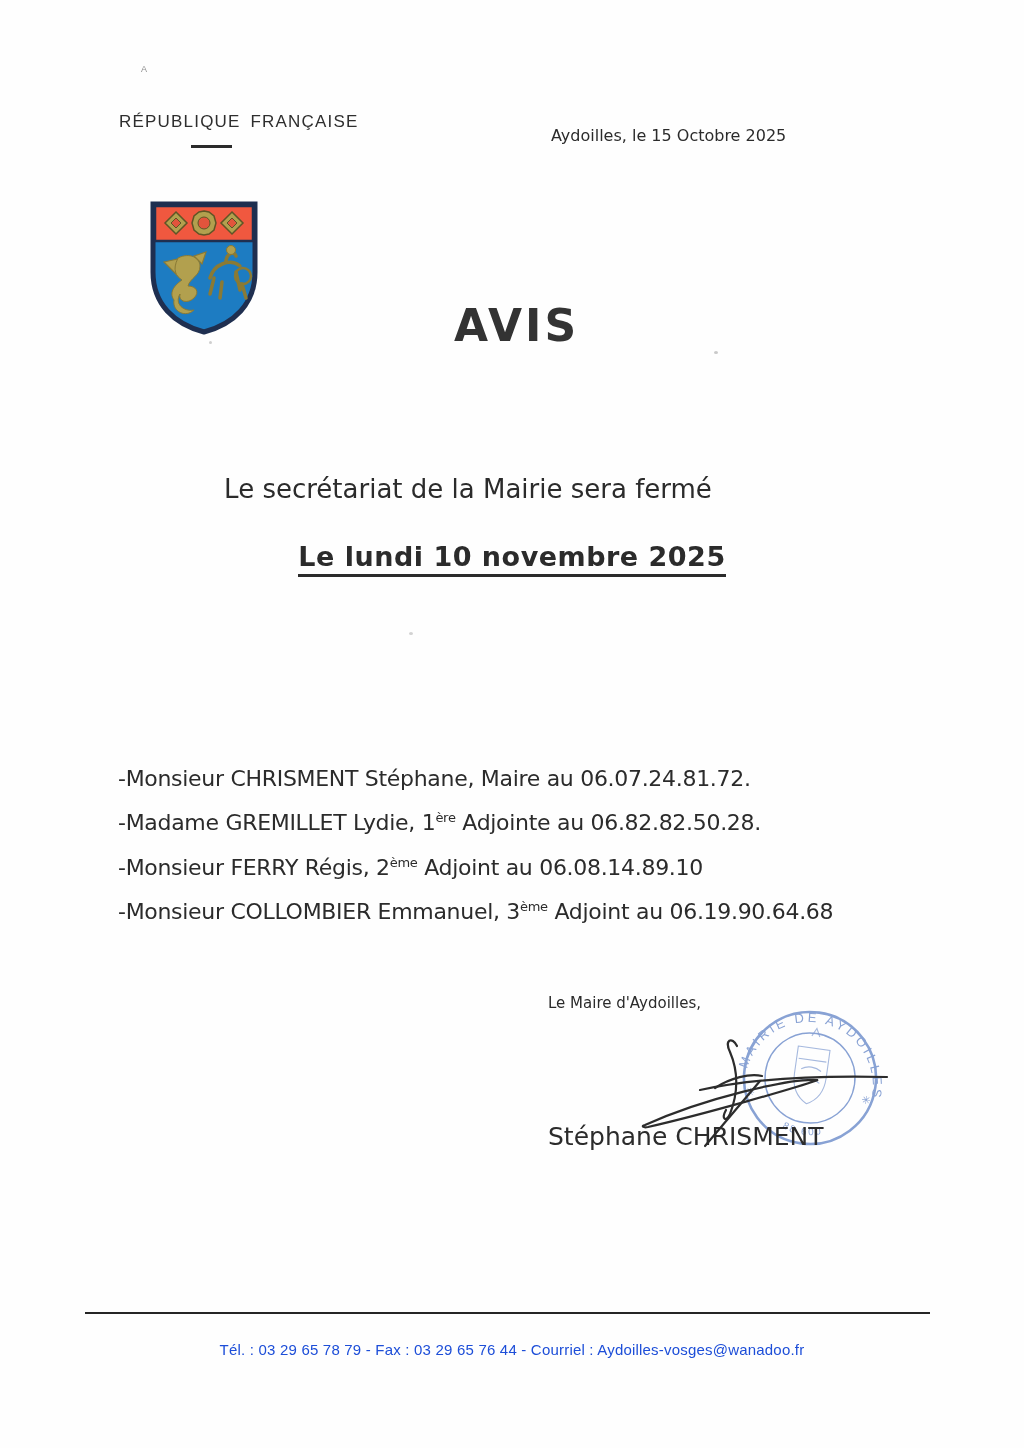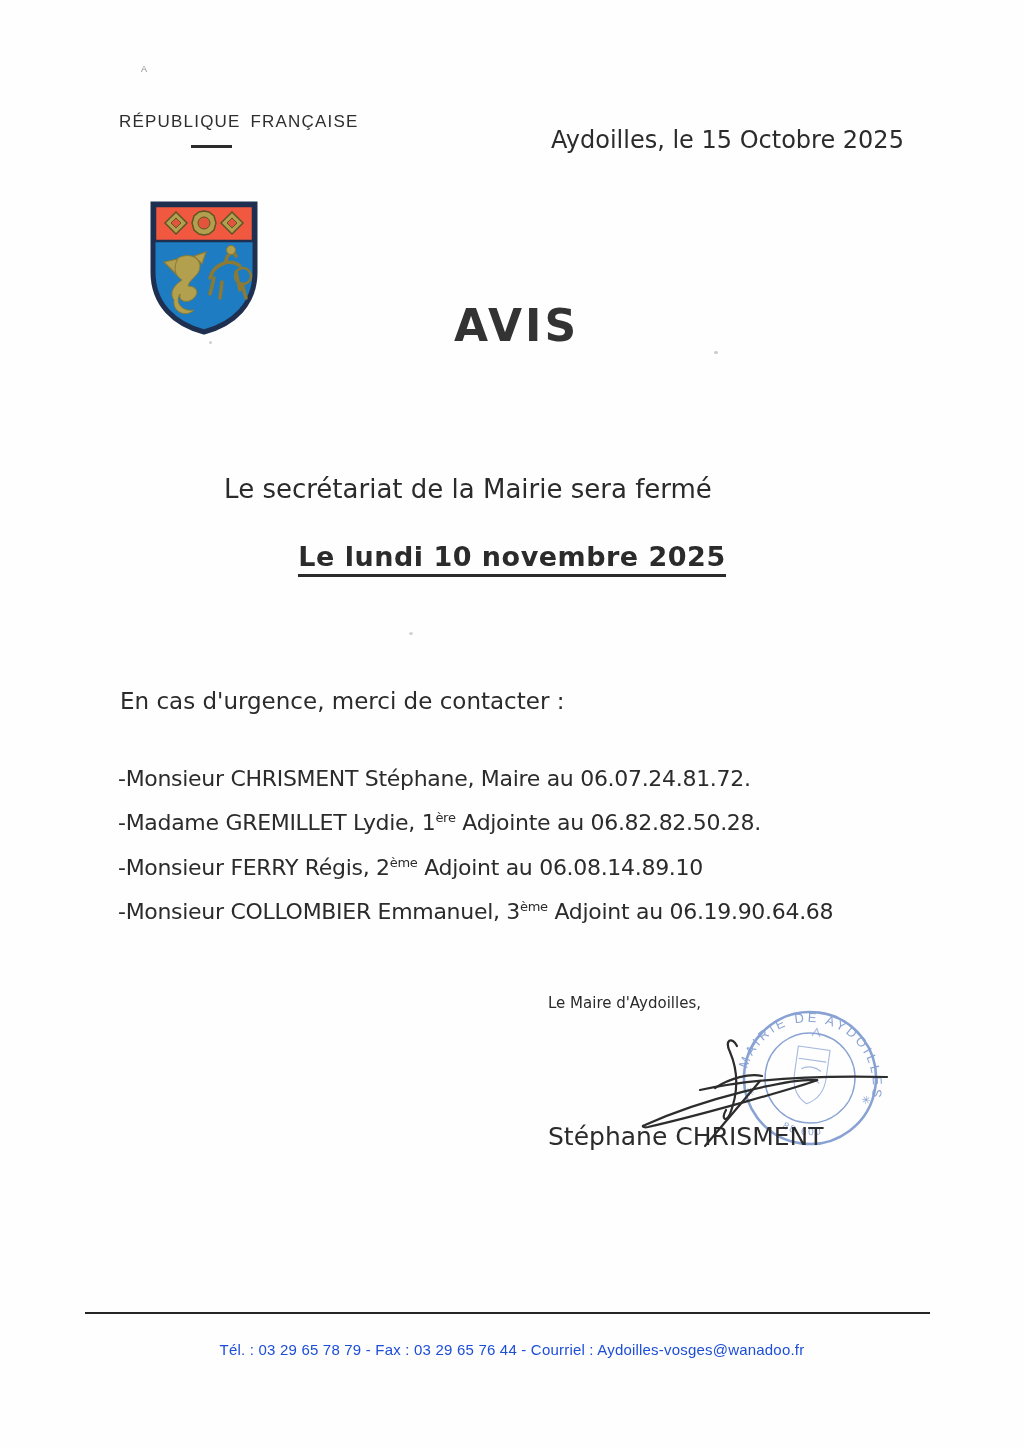--- a/index.html
+++ b/index.html
@@ -31,21 +31,21 @@
   }
   .mairie-label {
     position:absolute; left:88px; top:158px;
     font-size:24px; font-weight:bold; letter-spacing:0.5px; color:#2a2a2a;
     word-spacing:5px;
   }
   .coat { position:absolute; left:148px; top:200px; }
 
   .dateline {
     position:absolute; left:551px; top:126px;
-    font-size:24px; color:#2b2b2b;
+    font-size:16px; color:#2b2b2b;
   }
 
   .avis-title {
     position:absolute; left:0; top:300px; width:1033px;
     text-align:center;
     font-size:44px; font-weight:bold; letter-spacing:3px; color:#333;
   }
 
   .body-line1 {
     position:absolute; left:0; top:474px; width:936px;
@@ -141,21 +141,20 @@
 
   <div class="dateline comic">Aydoilles, le 15 Octobre 2025</div>
 
   <div class="avis-title comic">AVIS</div>
 
   <div class="body-line1 comic">Le secrétariat de la Mairie sera fermé</div>
   <div class="body-line2-wrap">
     <span class="body-line2 comic">Le lundi 10 novembre 2025</span>
   </div>
 
-  <div class="urgence comic">En cas d'urgence, merci de contacter :</div>
 
   <div class="contacts comic">
     <div><span>-Monsieur CHRISMENT Stéphane, Maire au 06.07.24.81.72.</span><sup></sup><span></span></div>
     <div><span>-Madame GREMILLET Lydie, 1</span><sup>ère</sup><span> Adjointe au 06.82.82.50.28.</span></div>
     <div><span>-Monsieur FERRY Régis, 2</span><sup>ème</sup><span> Adjoint au 06.08.14.89.10</span></div>
     <div><span>-Monsieur COLLOMBIER Emmanuel, 3</span><sup>ème</sup><span> Adjoint au 06.19.90.64.68</span></div>
   </div>
 
   <div class="closing comic">Le Maire d'Aydoilles,</div>
 

